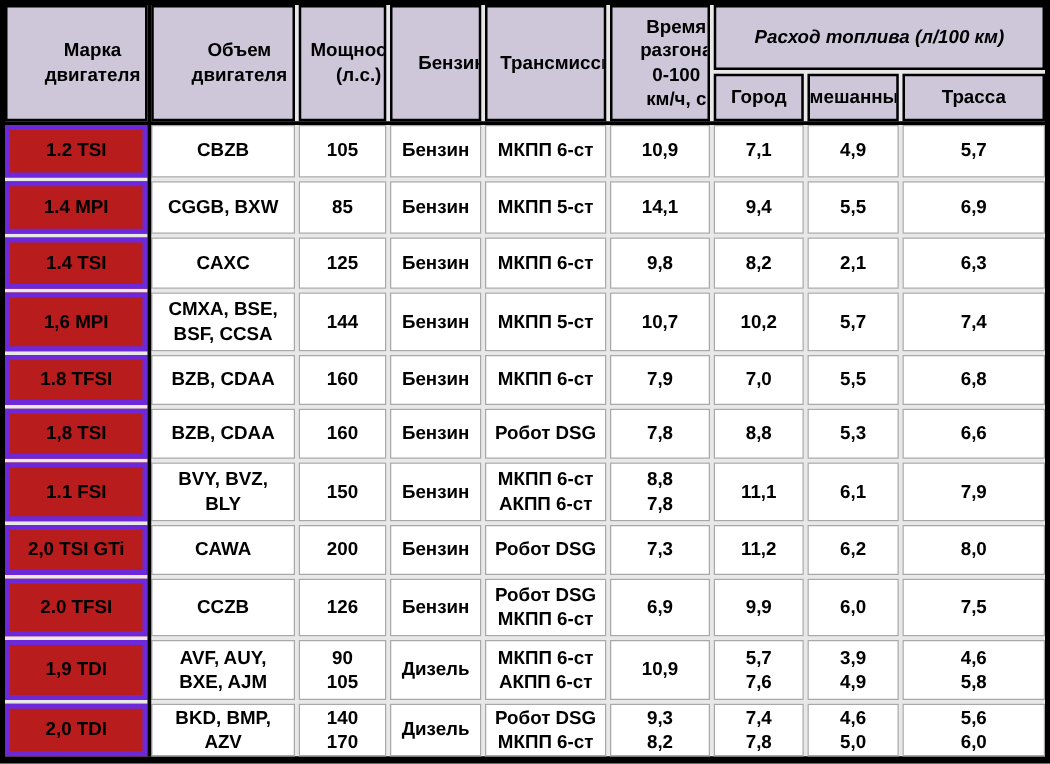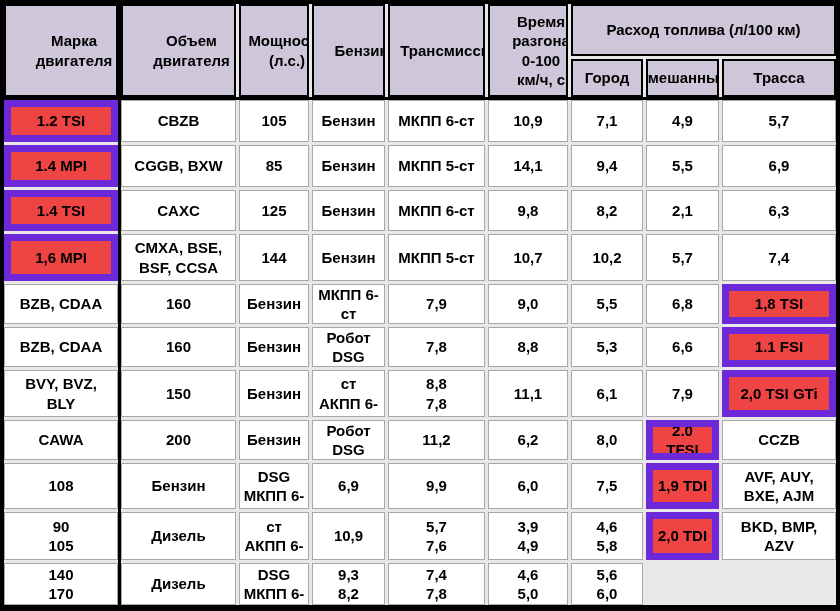--- a/index.html
+++ b/index.html
@@ -31,25 +31,25 @@
     padding: 1px 2px;
     overflow: hidden;
   }
 
   .h {
     background: #cec7da;
     border: 2px solid #000;
     font-size: 15px;
   }
   .h.span2 { grid-row: 1 / span 2; padding-left: 28px; }
-  .h.group { grid-column: 7 / span 3; grid-row: 1; }
+  .h.group { grid-column: 7 / span 3; grid-row: 1; font-style: italic; }
 
   .rh {
-    background: #ef4444;
-    border: 7px solid #6d28d9;
+    background: #b91c1c;
+    border: 4px solid #6d28d9;
     font-size: 15px;
   }
 
   .c {
     background: #ffffff;
     border: 1px solid #a8a8a8;
     font-size: 15px;
   }
 
   .vline {
@@ -119,26 +119,27 @@
   <div class="cell c">CMXA, BSE,
 BSF, CCSA</div>
   <div class="cell c">144</div>
   <div class="cell c">Бензин</div>
   <div class="cell c">МКПП 5-ст</div>
   <div class="cell c">10,7</div>
   <div class="cell c">10,2</div>
   <div class="cell c">5,7</div>
   <div class="cell c">7,4</div>
 
+  <div class="cell rh">1.8 TFSI</div>
   <div class="cell c">BZB, CDAA</div>
   <div class="cell c">160</div>
   <div class="cell c">Бензин</div>
   <div class="cell c">МКПП 6-ст</div>
   <div class="cell c">7,9</div>
-  <div class="cell c">9,0</div>
+  <div class="cell c">7,0</div>
   <div class="cell c">5,5</div>
   <div class="cell c">6,8</div>
 
   <div class="cell rh">1,8 TSI</div>
   <div class="cell c">BZB, CDAA</div>
   <div class="cell c">160</div>
   <div class="cell c">Бензин</div>
   <div class="cell c">Робот DSG</div>
   <div class="cell c">7,8</div>
   <div class="cell c">8,8</div>
@@ -156,27 +157,28 @@
 7,8</div>
   <div class="cell c">11,1</div>
   <div class="cell c">6,1</div>
   <div class="cell c">7,9</div>
 
   <div class="cell rh">2,0 TSI GTi</div>
   <div class="cell c">CAWA</div>
   <div class="cell c">200</div>
   <div class="cell c">Бензин</div>
   <div class="cell c">Робот DSG</div>
+  <div class="cell c">7,3</div>
   <div class="cell c">11,2</div>
   <div class="cell c">6,2</div>
   <div class="cell c">8,0</div>
 
   <div class="cell rh">2.0 TFSI</div>
   <div class="cell c">CCZB</div>
-  <div class="cell c">108</div>
+  <div class="cell c">126</div>
   <div class="cell c">Бензин</div>
   <div class="cell c">Робот DSG
 МКПП 6-ст</div>
   <div class="cell c">6,9</div>
   <div class="cell c">9,9</div>
   <div class="cell c">6,0</div>
   <div class="cell c">7,5</div>
 
   <div class="cell rh">1,9 TDI</div>
   <div class="cell c">AVF, AUY,

